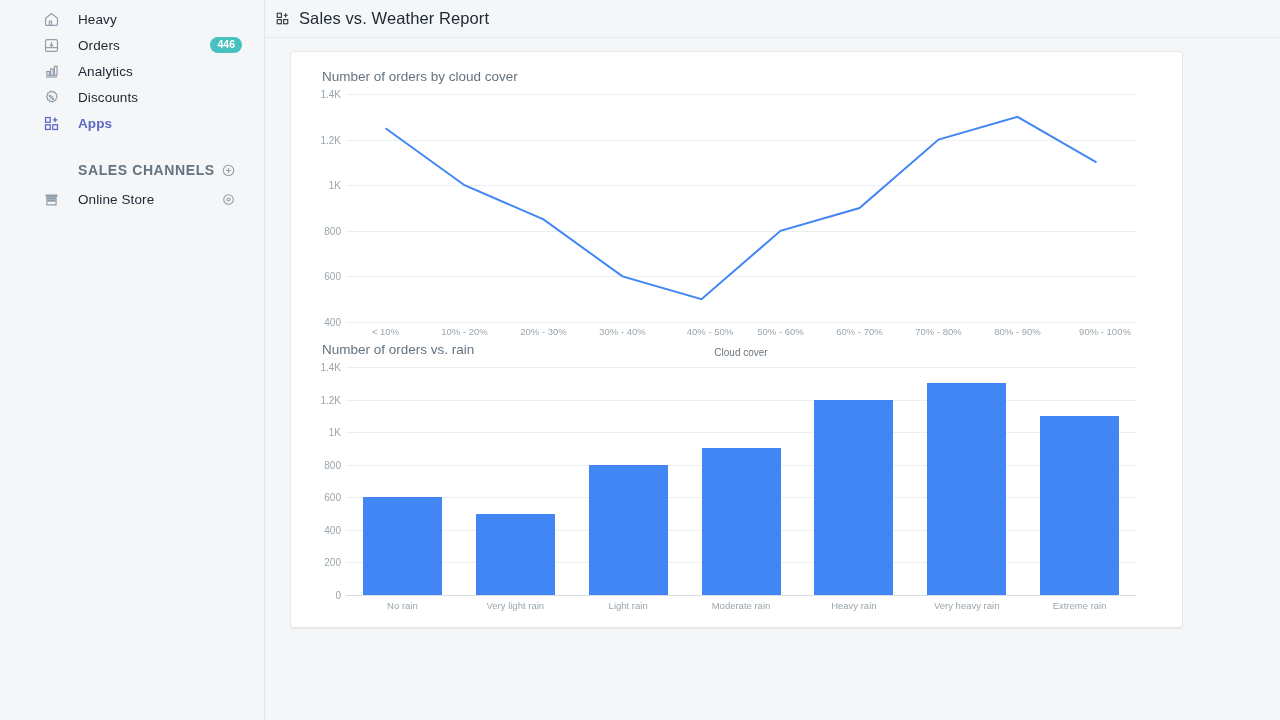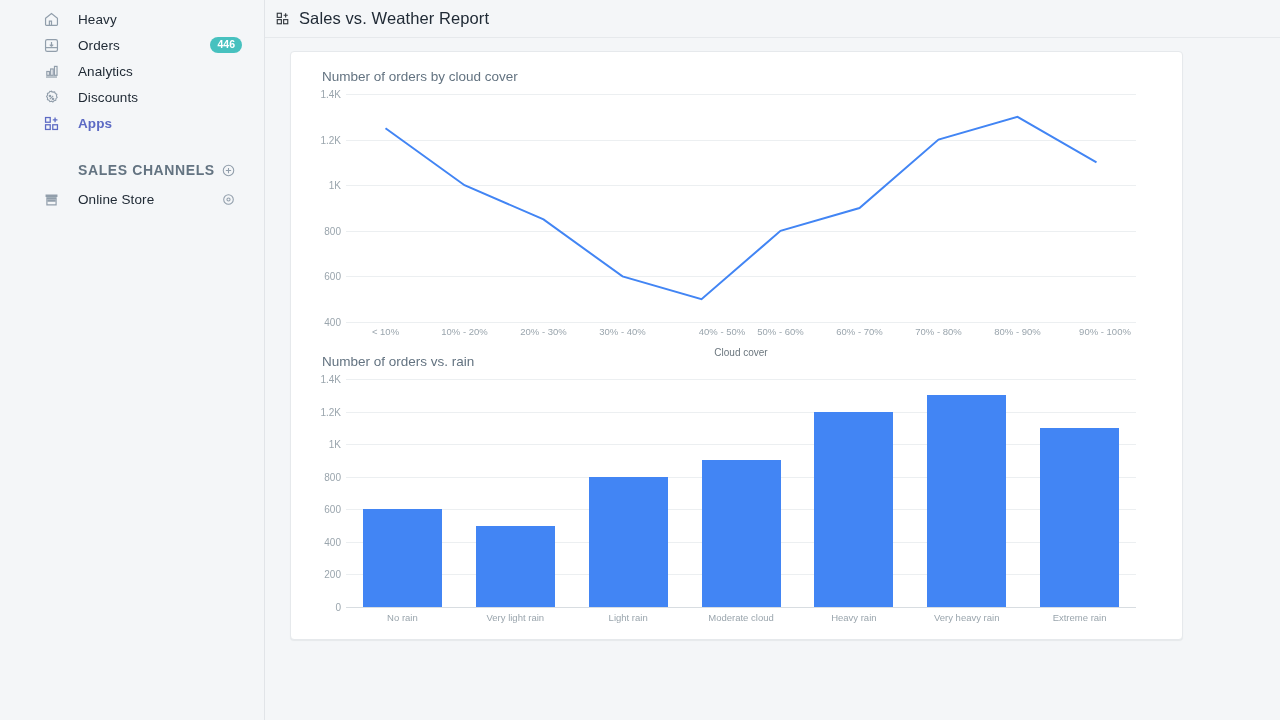--- a/index.html
+++ b/index.html
@@ -250,31 +250,31 @@
               <div class="ytick" style="top: 45.6px; left: 0px;">1.2K</div>
               <div class="gridline" style="top: 0px;"></div>
               <div class="ytick" style="top: 0px; left: 0px;">1.4K</div>
               <svg width="891" height="228" style="position: absolute; top: 0px; left: 0px;">
                 <polyline points="94.5,34.2 173.5,91.2 252.5,125.4 331.5,182.4 410.5,205.20000000000002 489.5,136.79999999999998 568.5,114 647.5,45.59999999999999 726.5,22.799999999999994 805.5,68.4" fill="none" stroke="#4285f4" stroke-width="2"></polyline>
               </svg>
               <div class="xtick" style="left: 94.5px; top: 232px;">&lt; 10%</div>
               <div class="xtick" style="left: 173.5px; top: 232px;">10% - 20%</div>
               <div class="xtick" style="left: 252.5px; top: 232px;">20% - 30%</div>
               <div class="xtick" style="left: 331.5px; top: 232px;">30% - 40%</div>
-              <div class="xtick" style="left: 431px; top: 232px;">40% - 50%</div>
+              <div class="xtick" style="left: 419px; top: 232px;">40% - 50%</div>
               <div class="xtick" style="left: 489.5px; top: 232px;">50% - 60%</div>
               <div class="xtick" style="left: 568.5px; top: 232px;">60% - 70%</div>
               <div class="xtick" style="left: 647.5px; top: 232px;">70% - 80%</div>
               <div class="xtick" style="left: 726.5px; top: 232px;">80% - 90%</div>
               <div class="xtick" style="left: 814px; top: 232px;">90% - 100%</div>
               <div class="axis-title" style="left: 450px; top: 253px;">Cloud cover</div>
             </div>
         </div>
 
-        <div style="margin-top:20px;">
+        <div style="margin-top:8px;">
           <div class="chart-title">Number of orders vs. rain</div>
           <div class="plot" id="bar-plot" style="height:260px;margin-top:10px;">
               <div class="gridline" style="top: 228px;"></div>
               <div class="ytick" style="top: 228px; left: 0px;">0</div>
               <div class="gridline" style="top: 195.429px;"></div>
               <div class="ytick" style="top: 195.429px; left: 0px;">200</div>
               <div class="gridline" style="top: 162.857px;"></div>
               <div class="ytick" style="top: 162.857px; left: 0px;">400</div>
               <div class="gridline" style="top: 130.286px;"></div>
               <div class="ytick" style="top: 130.286px; left: 0px;">600</div>
@@ -286,21 +286,21 @@
               <div class="ytick" style="top: 32.5714px; left: 0px;">1.2K</div>
               <div class="gridline" style="top: 0px;"></div>
               <div class="ytick" style="top: 0px; left: 0px;">1.4K</div>
               <div class="bar" style="left: 71.9286px; width: 79px; height: 97.7143px; bottom: 32px; background: rgb(66, 133, 244);"></div>
               <div class="xtick" style="left: 111.429px; top: 233px;">No rain</div>
               <div class="bar" style="left: 184.786px; width: 79px; height: 81.4286px; bottom: 32px; background: rgb(66, 133, 244);"></div>
               <div class="xtick" style="left: 224.286px; top: 233px;">Very light rain</div>
               <div class="bar" style="left: 297.643px; width: 79px; height: 130.286px; bottom: 32px; background: rgb(66, 133, 244);"></div>
               <div class="xtick" style="left: 337.143px; top: 233px;">Light rain</div>
               <div class="bar" style="left: 410.5px; width: 79px; height: 146.571px; bottom: 32px; background: rgb(66, 133, 244);"></div>
-              <div class="xtick" style="left: 450px; top: 233px;">Moderate cloud</div>
+              <div class="xtick" style="left: 450px; top: 233px;">Moderate rain</div>
               <div class="bar" style="left: 523.357px; width: 79px; height: 195.429px; bottom: 32px; background: rgb(66, 133, 244);"></div>
               <div class="xtick" style="left: 562.857px; top: 233px;">Heavy rain</div>
               <div class="bar" style="left: 636.214px; width: 79px; height: 211.714px; bottom: 32px; background: rgb(66, 133, 244);"></div>
               <div class="xtick" style="left: 675.714px; top: 233px;">Very heavy rain</div>
               <div class="bar" style="left: 749.071px; width: 79px; height: 179.143px; bottom: 32px; background: rgb(66, 133, 244);"></div>
               <div class="xtick" style="left: 788.571px; top: 233px;">Extreme rain</div>
               <div class="baseline" style="top: 228px; left: 55px; right: 46px;"></div>
             </div>
         </div>
       </div>

